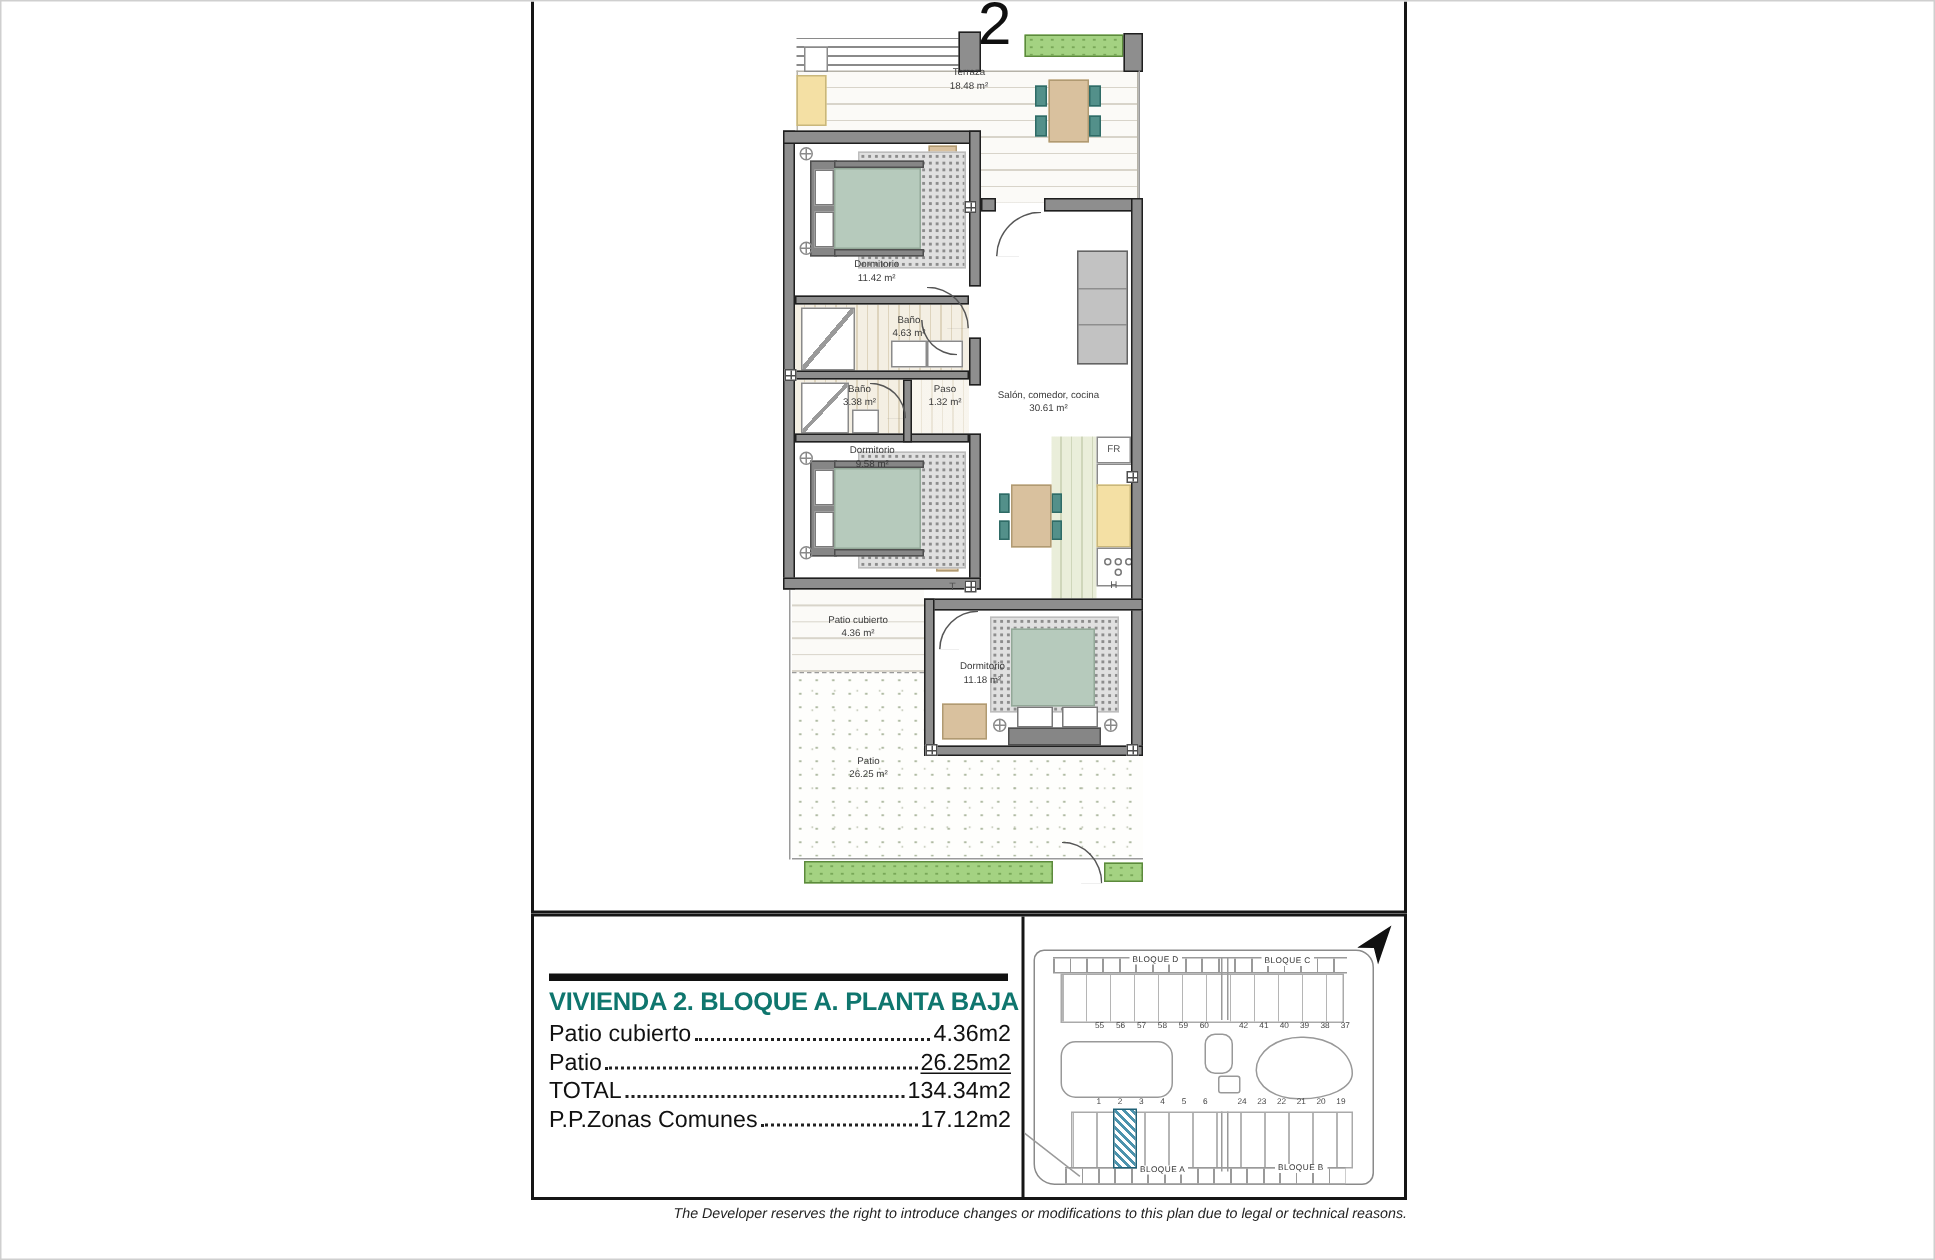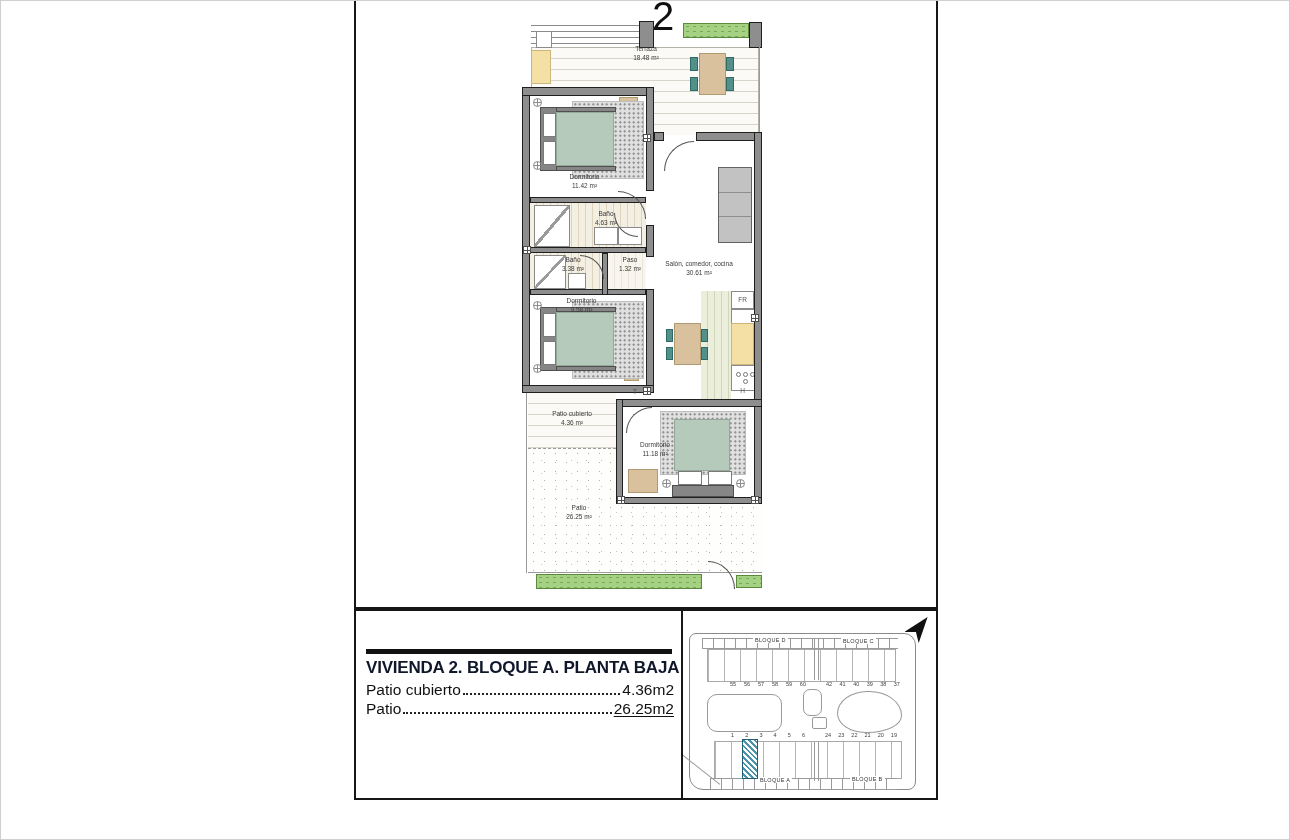--- a/index.html
+++ b/index.html
@@ -51,21 +51,21 @@
   .pline{position:absolute;background:#9a9a9a;}
   .shower{position:absolute;background:#fff;border:1px solid #8a8a8a;
      background-image:linear-gradient(to bottom right,transparent 47%,#9a9a9a 47% 53%,transparent 53%);}
   .fixture{position:absolute;background:#fff;border:1px solid #8a8a8a;}
   .hob{position:absolute;background:#fff;border:1px solid #8a8a8a;display:flex;flex-wrap:wrap;
      align-content:center;justify-content:center;gap:2px;padding:2px;}
   .hob i{width:5px;height:5px;border:1px solid #777;border-radius:50%;box-sizing:border-box;}
   .plan-number{position:absolute;font-size:40px;font-weight:500;color:#101010;}
   
   .bar{position:absolute;background:#111;}
-  .tbl-title{position:absolute;font-weight:bold;font-size:17px;letter-spacing:-0.2px;color:#0f172a;white-space:nowrap;}
+  .tbl-title{position:absolute;font-weight:bold;font-size:17px;letter-spacing:-0.2px;color:#0f766e;white-space:nowrap;}
   .rows{position:absolute;}
   .trow{display:flex;align-items:baseline;height:19px;font-size:15.5px;color:#111;}
   .trow .leader{flex:1;border-bottom:2px dotted #222;margin:0 2px 3px 2px;}
   .trow .val.u{text-decoration:underline;text-underline-offset:2px;}
   
   .sp-line{position:absolute;background:#9a9a9a;}
   .sp-boundary{position:absolute;border:1px solid #8a8a8a;border-radius:7px 12px 8px 14px;}
   .comb{position:absolute;background:repeating-linear-gradient(90deg,#9a9a9a 0 1px,transparent 1px 11px);
      border-top:1px solid #9a9a9a;border-bottom:1px solid #9a9a9a;}
   .bldg{position:absolute;border:1px solid #aaa;
@@ -271,20 +271,30 @@
         <div class="trow">
           <span>Patio cubierto</span>
             <span class="leader"></span>
             <span class="val">4.36m2</span>
           </div>
         <div class="trow">
           <span>Patio</span>
             <span class="leader"></span>
             <span class="val u">26.25m2</span>
           </div>
+        <div class="trow">
+          <span>TOTAL</span>
+            <span class="leader"></span>
+            <span class="val">134.34m2</span>
+          </div>
+        <div class="trow">
+          <span>P.P.Zonas Comunes</span>
+            <span class="leader"></span>
+            <span class="val">17.12m2</span>
+          </div>
       </div>
     </div>
 
     <div id="sitePanel">
       <svg style="position:absolute;left:222px;top:2px;" width="28" height="30" viewBox="0 0 28 30">
         <polygon points="14,1 23,27 14,20 5,27" fill="#111" transform="rotate(38 14 15)"></polygon>
       </svg>
       <div class="sp-boundary" style="left:6px;top:22px;width:225px;height:155px;"></div>
       <div class="sp-line" style="left:-6px;top:158px;width:48px;height:1px;transform:rotate(38deg);"></div>
 
@@ -346,15 +356,16 @@
       <div class="bldg" style="left:31px;top:130px;width:186px;height:36px;"></div>
       <div class="comb" style="left:27px;top:167px;width:187px;height:10px;"></div>
       <div class="sp-label" style="left:75px;top:166px;">BLOQUE A</div>
       <div class="sp-label" style="left:167px;top:165px;">BLOQUE B</div>
 
       <div class="hatch" style="left:59px;top:128px;width:14px;height:38px;"></div>
     </div>
   </div>
 
   <div class="disclaimer">
+    <div>The Developer reserves the right to introduce changes or modifications to this plan due to legal or technical reasons.</div>
   </div>
 
 </div>
 
 </body></html>

